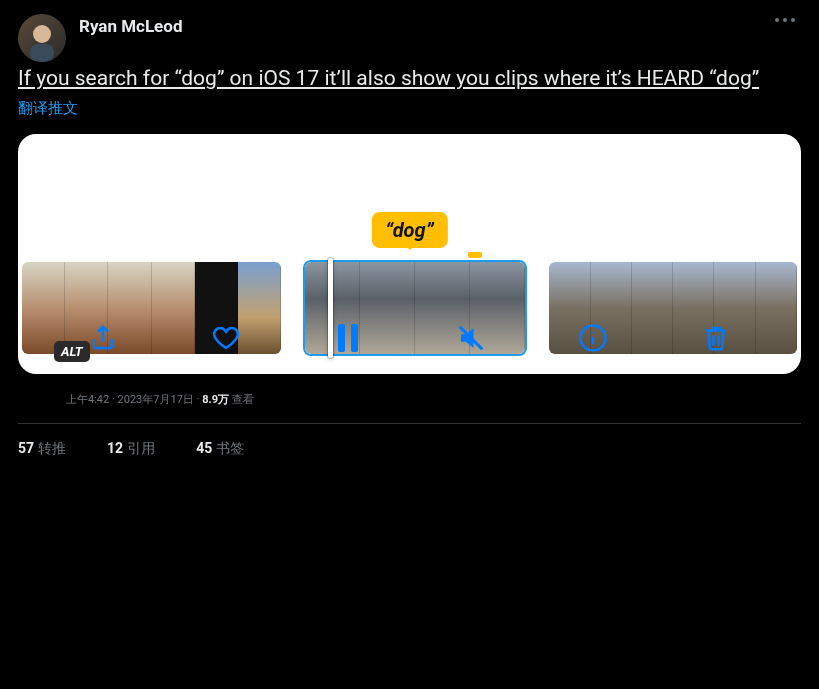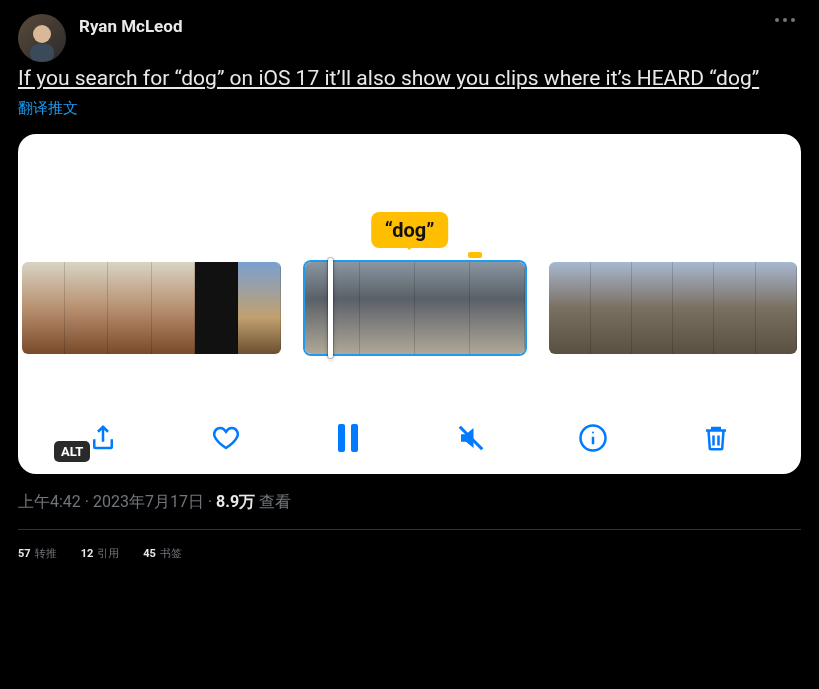--- a/index.html
+++ b/index.html
@@ -64,23 +64,24 @@
   }
   .translate {
     color: #1d9bf0;
     font-size: 15px;
     margin-top: 7px;
   }
   .media {
     margin-top: 16px;
     background: #fff;
     border-radius: 18px;
-    height: 340px;
+    height: 240px;
     position: relative;
     overflow: hidden;
+    font-style: italic;
   }
   .tooltip {
     position: absolute;
     top: 78px;
     left: 50%;
     transform: translateX(-50%);
     background: #ffbf00;
     color: #111;
     font-weight: 700;
     font-size: 20px;
@@ -182,33 +183,34 @@
     color: #fff;
     font-size: 13px;
     font-weight: 700;
     padding: 3px 7px;
     border-radius: 5px;
     margin-left: 20px;
   }
   .meta {
     margin-top: 18px;
     color: #71767b;
-    font-size: 16px;
+    font-size: 11px;
+    margin-left: 48px;
   }
   .meta .bold { color: #e7e9ea; font-weight: 700; }
   .divider {
     border: none;
     border-top: 1px solid #2f3336;
     margin-top: 16px;
   }
   .stats {
     display: flex;
-    gap: 24px;
+    gap: 41px;
     padding: 16px 0;
-    font-size: 11px;
+    font-size: 14px;
     color: #71767b;
   }
   .stats .num { color: #e7e9ea; font-weight: 700; margin-right: 4px; }
 </style>
 </head>
 <body>
 
 <div class="tweet">
   <div class="header">
     <div class="avatar">

